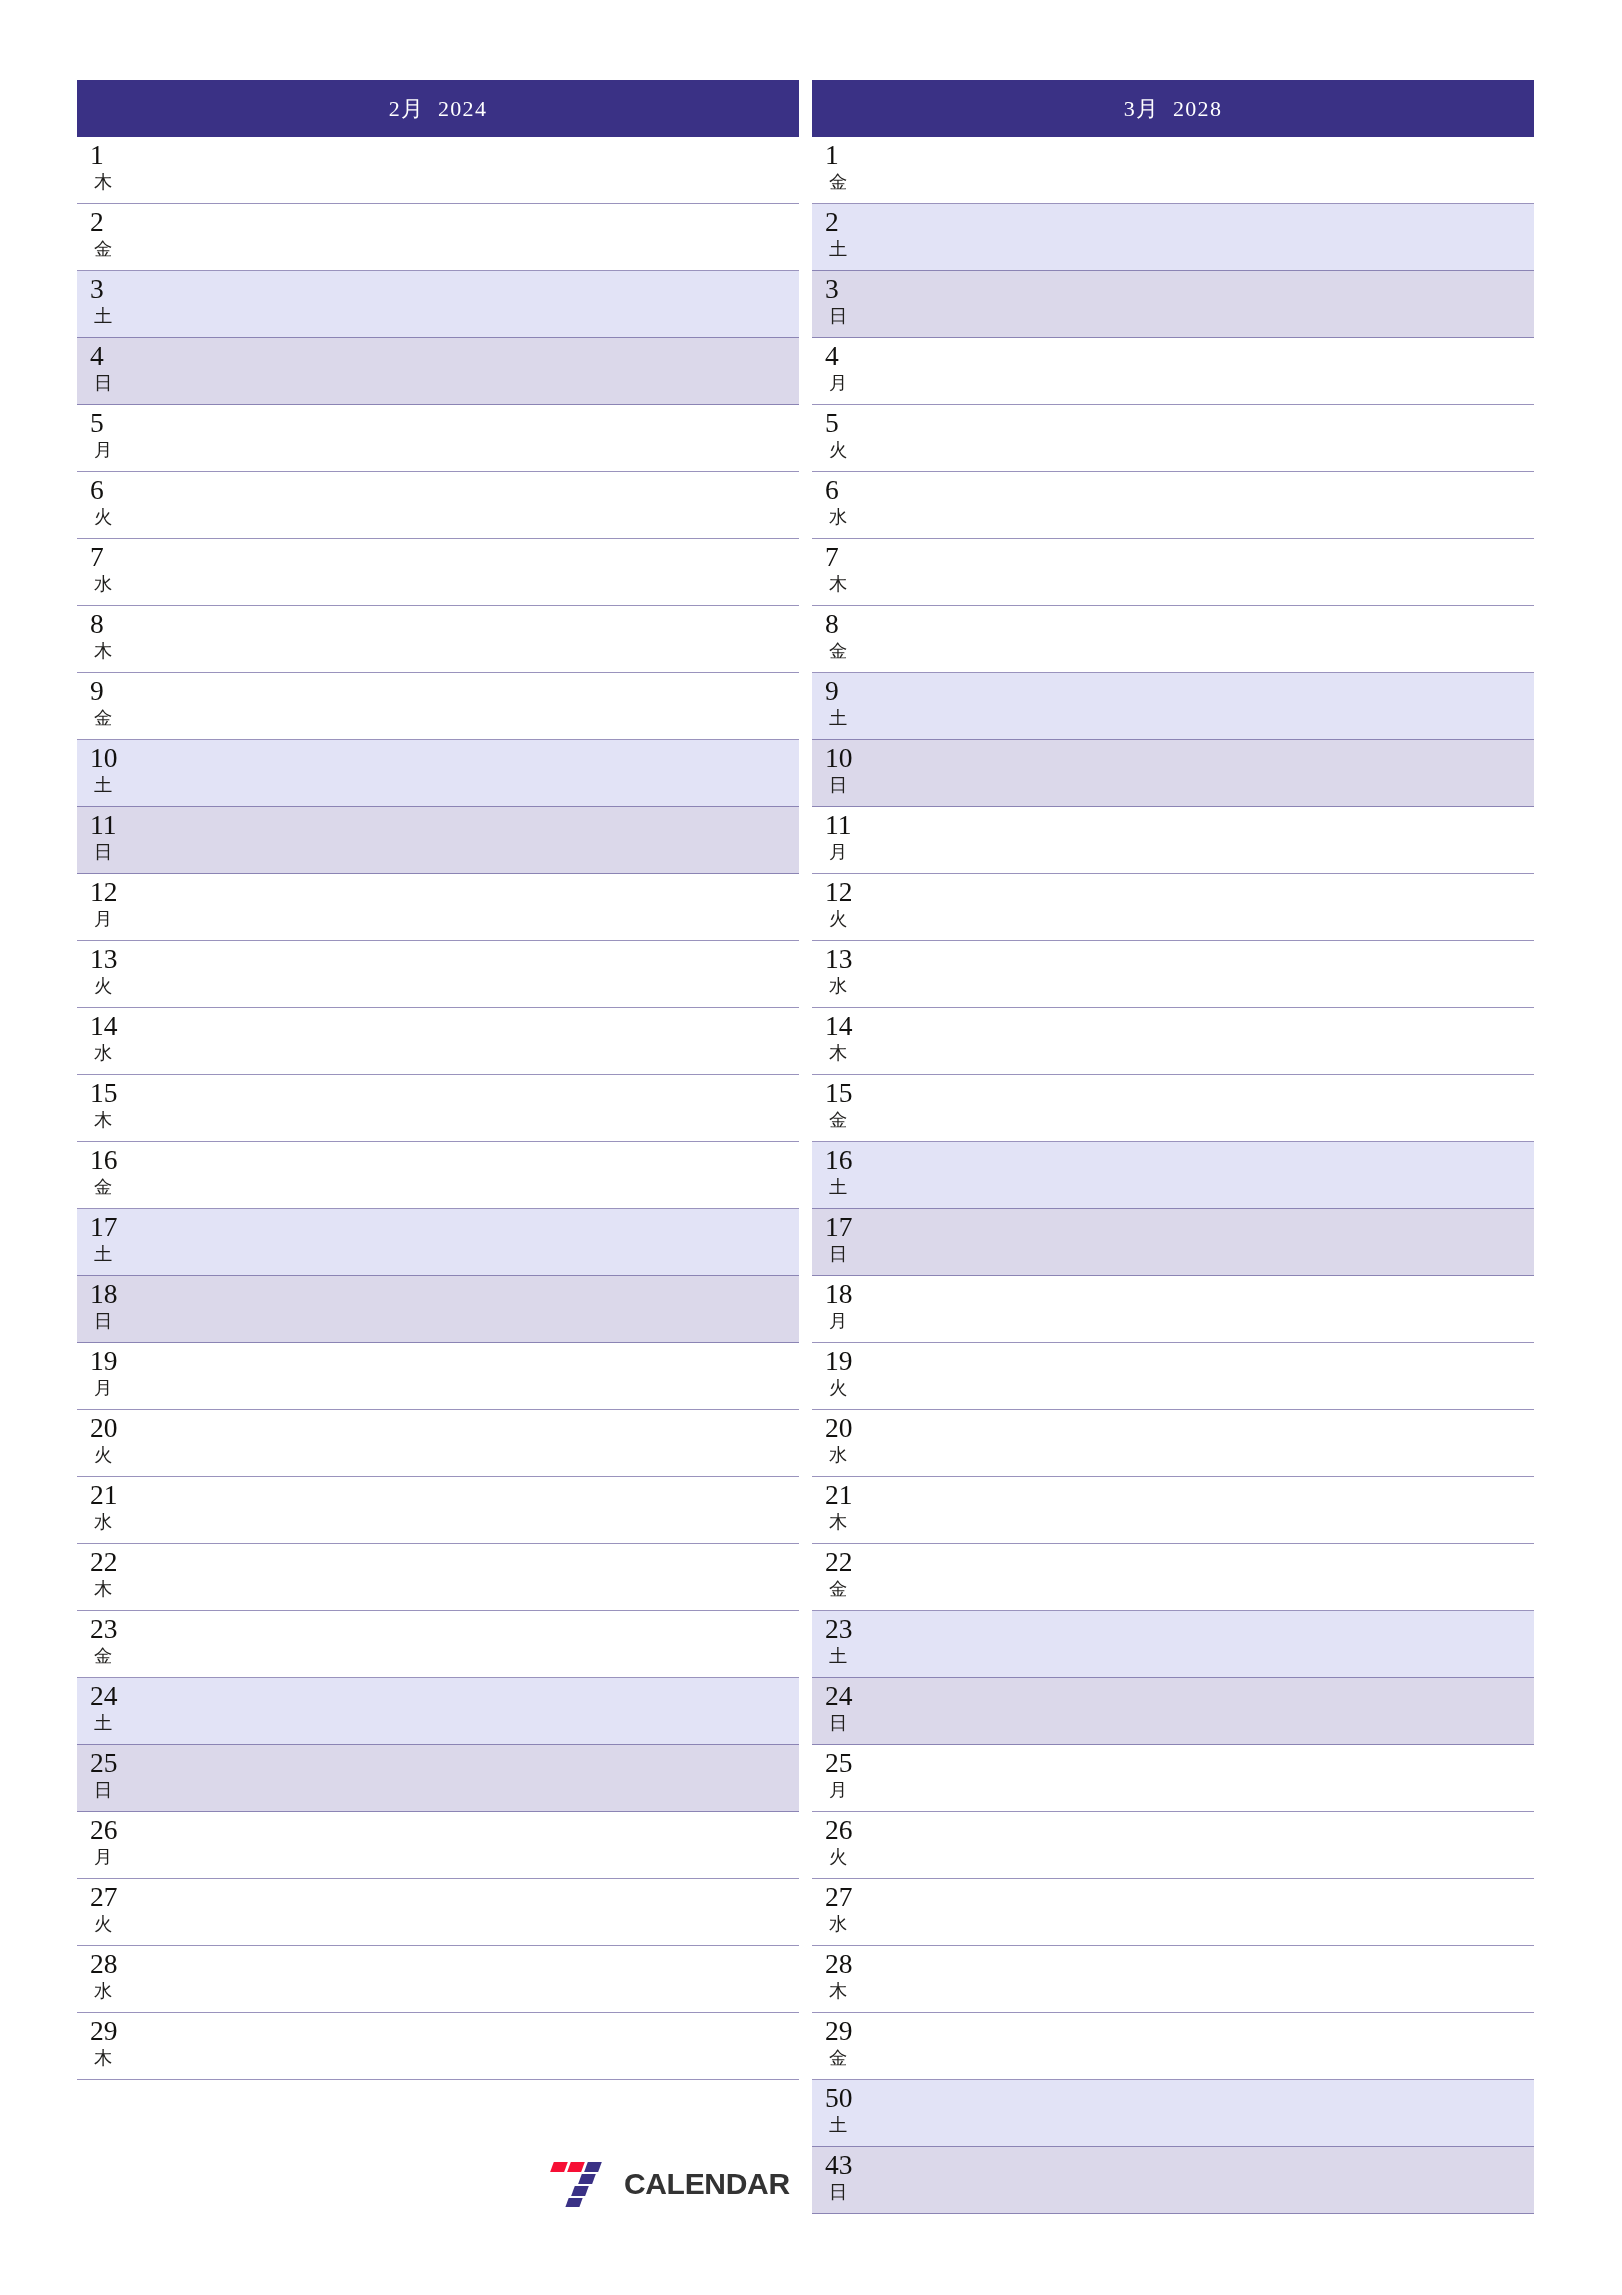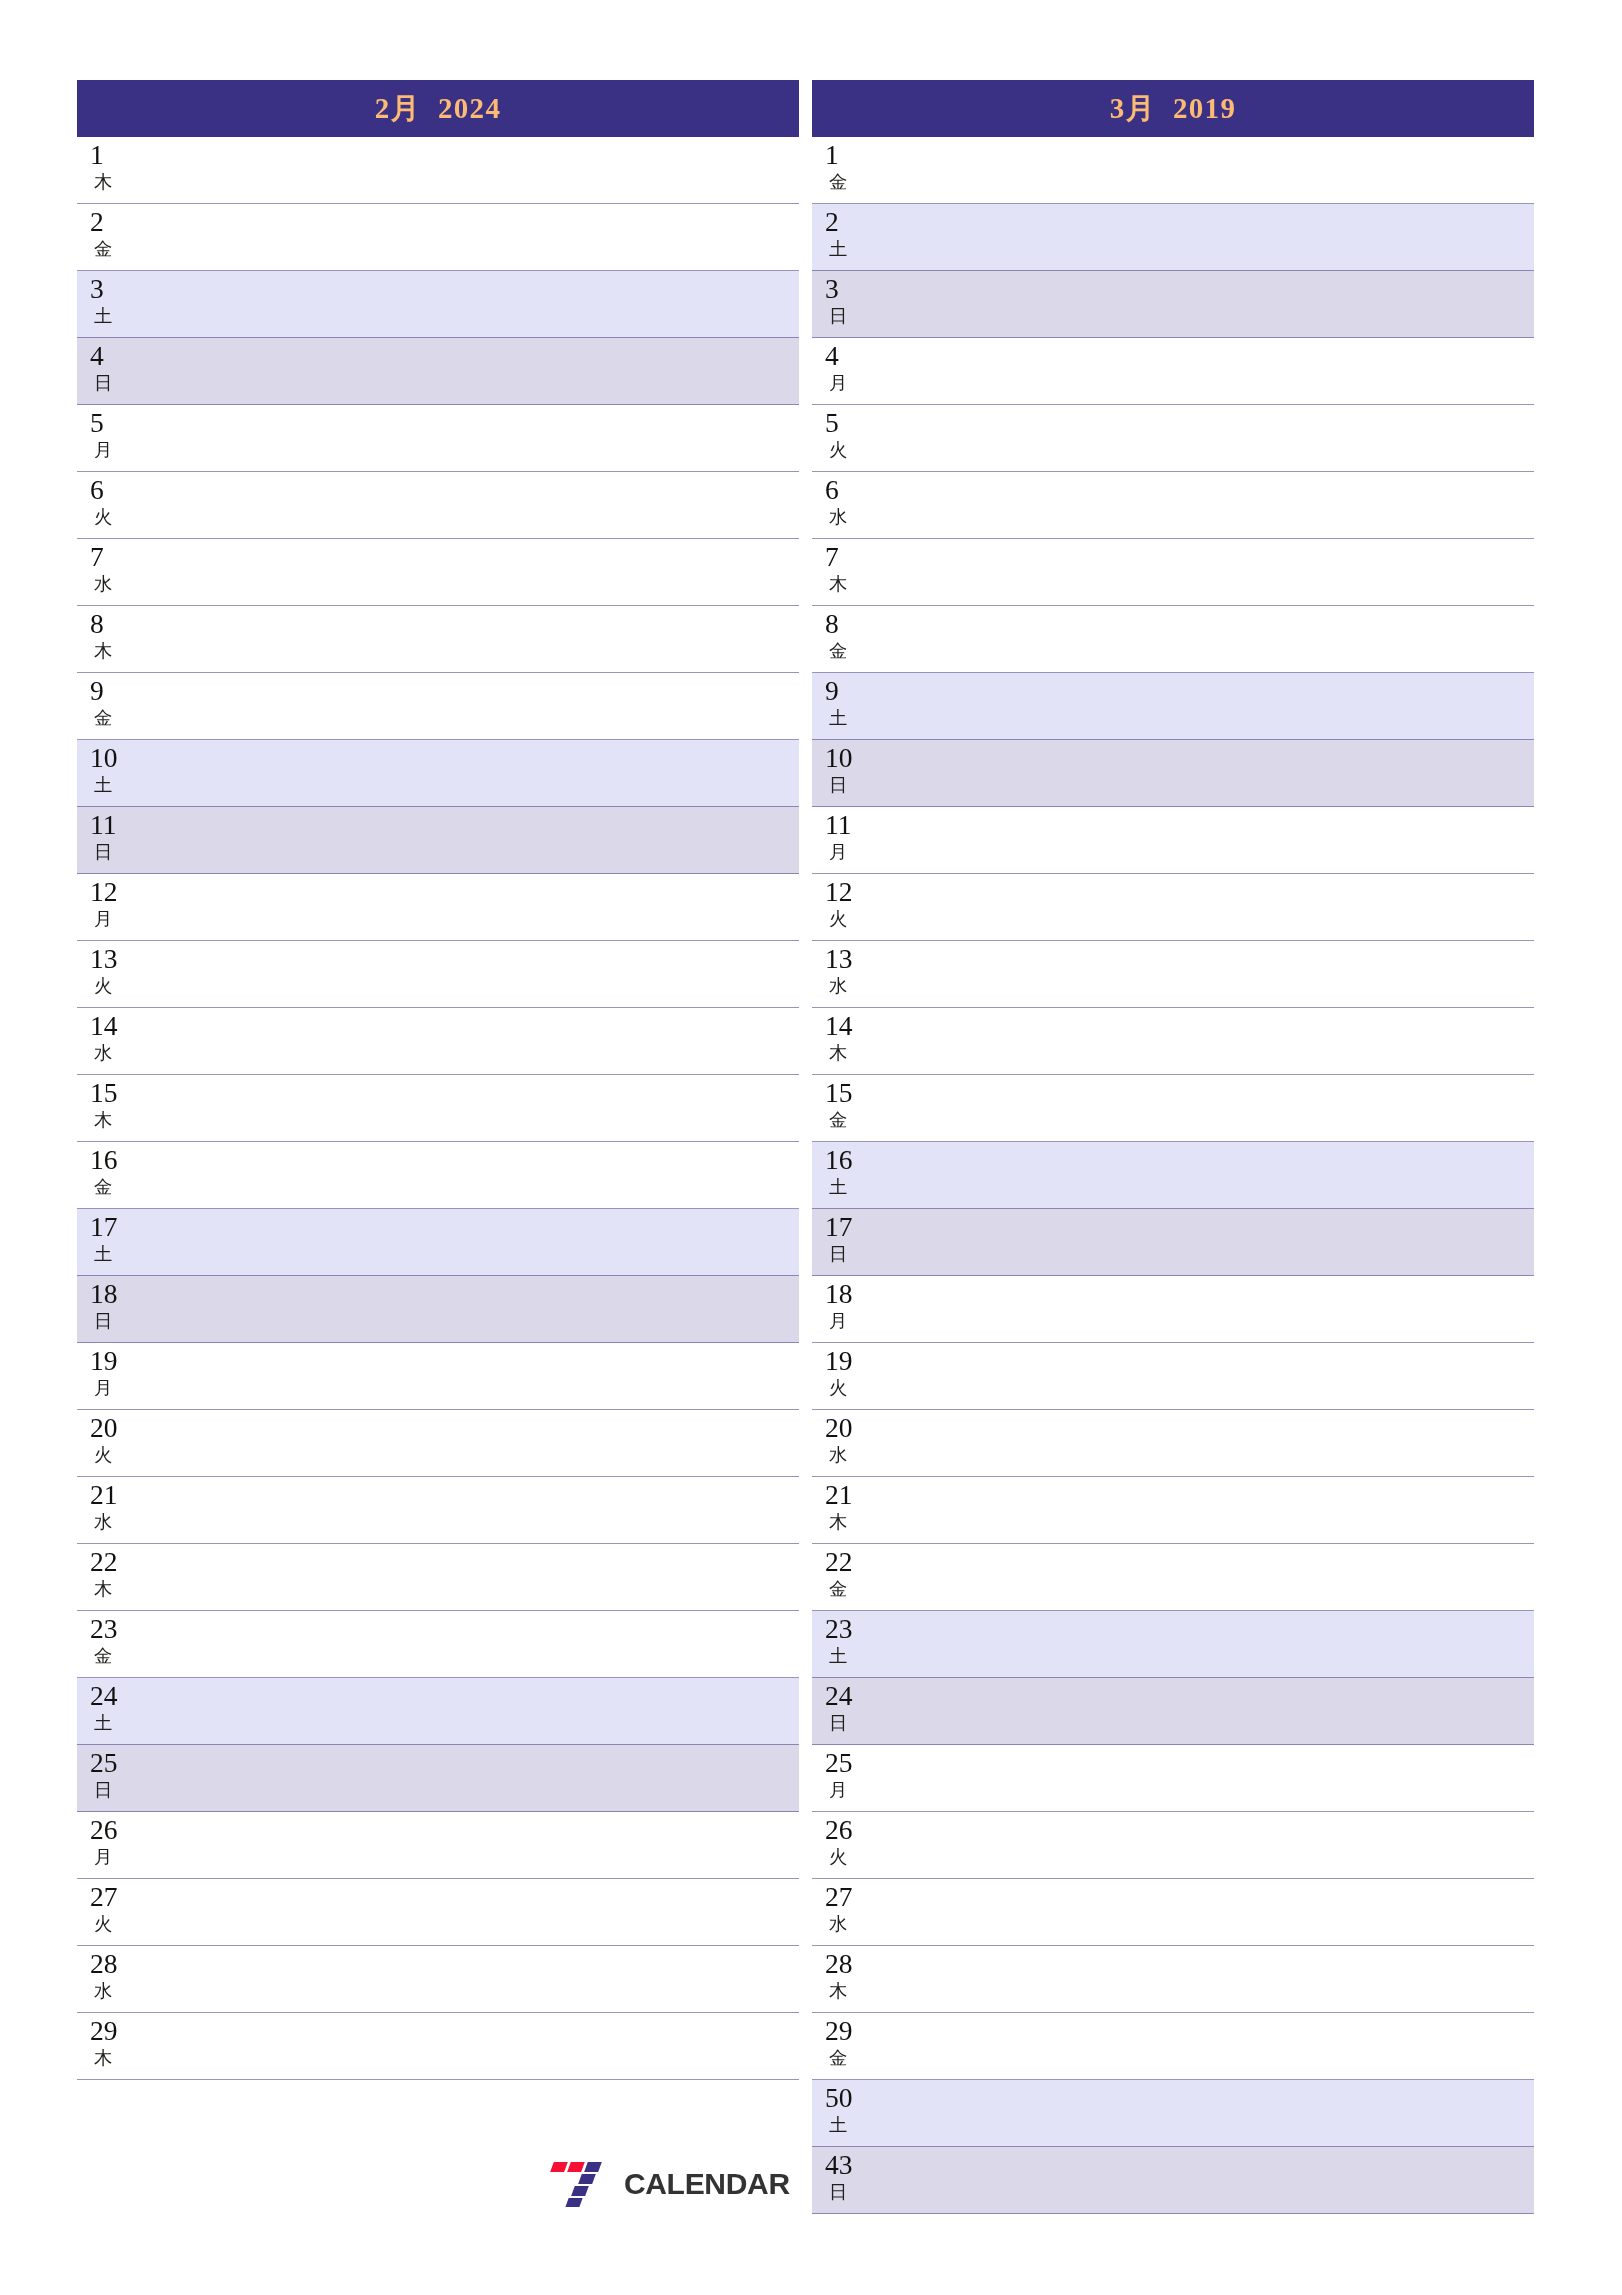--- a/index.html
+++ b/index.html
@@ -42,24 +42,24 @@
   .month-header {
     height: 57px;
     background: #3a3185;
     display: flex;
     align-items: center;
     justify-content: center;
     box-sizing: border-box;
   }
 
   .month-header-title {
-    color: #fdba74;
+    color: #ffffff;
     font-family: "Liberation Serif", "DejaVu Serif", serif;
-    font-size: 29px;
-    font-weight: 700;
+    font-size: 22px;
+    font-weight: 400;
     letter-spacing: 1.3px;
     line-height: 1;
     white-space: pre;
   }
 
   .days {
     display: block;
   }
 
   .day-row {
@@ -275,21 +275,21 @@
           <span class="bm-b2"></span>
           <span class="bm-b3"></span>
           <span class="bm-b4"></span>
         </div>
         <div class="brand-text">CALENDAR</div>
       </div>
     </div>
 
     <div class="month-col">
       <div class="month-header">
-        <div class="month-header-title">3月  2019</div>
+        <div class="month-header-title">3月  2028</div>
       </div>
       <div class="days">
           <div class="day-row">
             <div class="day-num">1</div>
             <div class="day-dow">金</div>
           </div>
           <div class="day-row sat">
             <div class="day-num">2</div>
             <div class="day-dow">土</div>
           </div>

